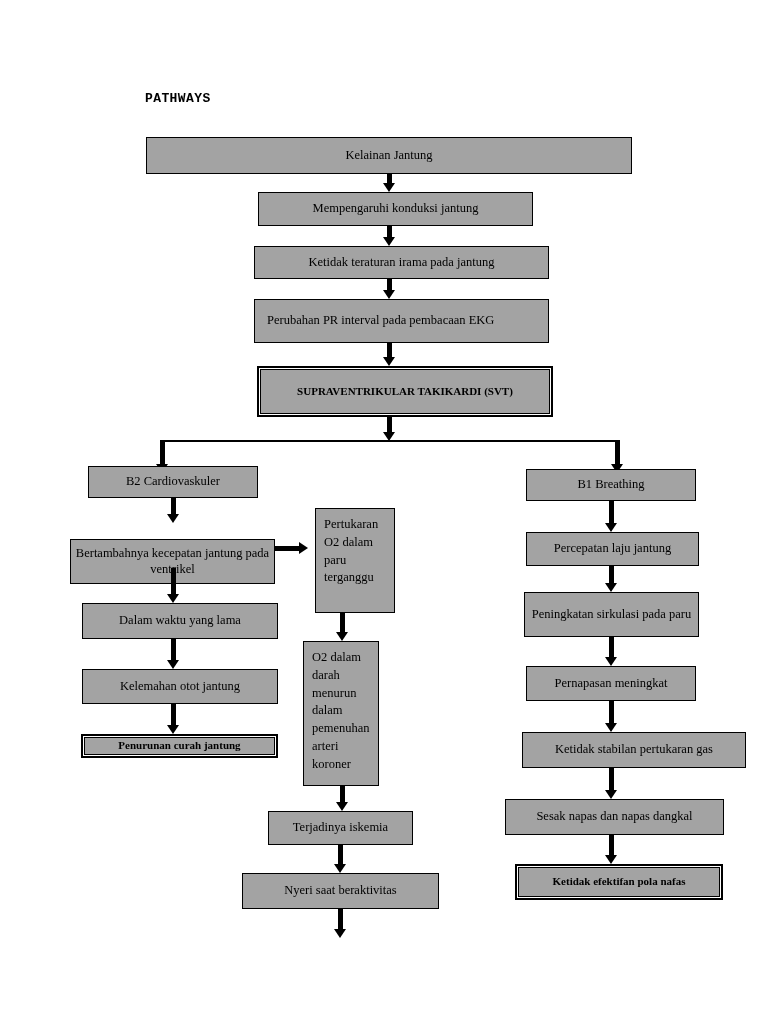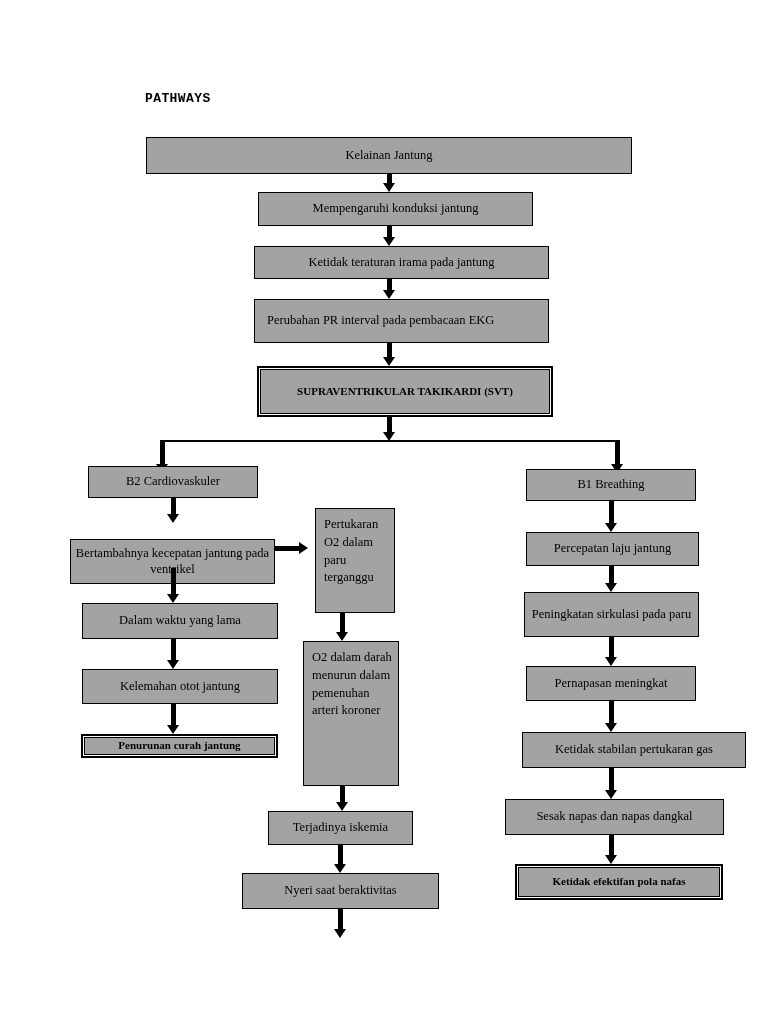--- a/index.html
+++ b/index.html
@@ -232,21 +232,21 @@
 
   <div class="node narrow" style="left:303px; top:508px; width:80px; height:105px;margin-left:12px;">
     <span>Pertukaran O2 dalam paru terganggu</span>
   </div>
 
   <div class="arrow-v" style="left:342px; top:613px; height:28px;">
     <span class="shaft" style="height:20px;"></span>
       <span class="head"></span>
   </div>
 
-  <div class="node narrow" style="left:303px; top:641px; width:96px; height:145px;padding-left:8px;">
+  <div class="node narrow" style="left:303px; top:641px; width:76px; height:145px;padding-left:8px;">
     <span>O2 dalam darah menurun dalam pemenuhan arteri koroner</span>
   </div>
 
   <div class="arrow-v" style="left:342px; top:786px; height:25px;">
     <span class="shaft" style="height:17px;"></span>
       <span class="head"></span>
   </div>
 
   <div class="node" style="left:268px; top:811px; width:145px; height:34px;">
     <span>Terjadinya iskemia</span>

